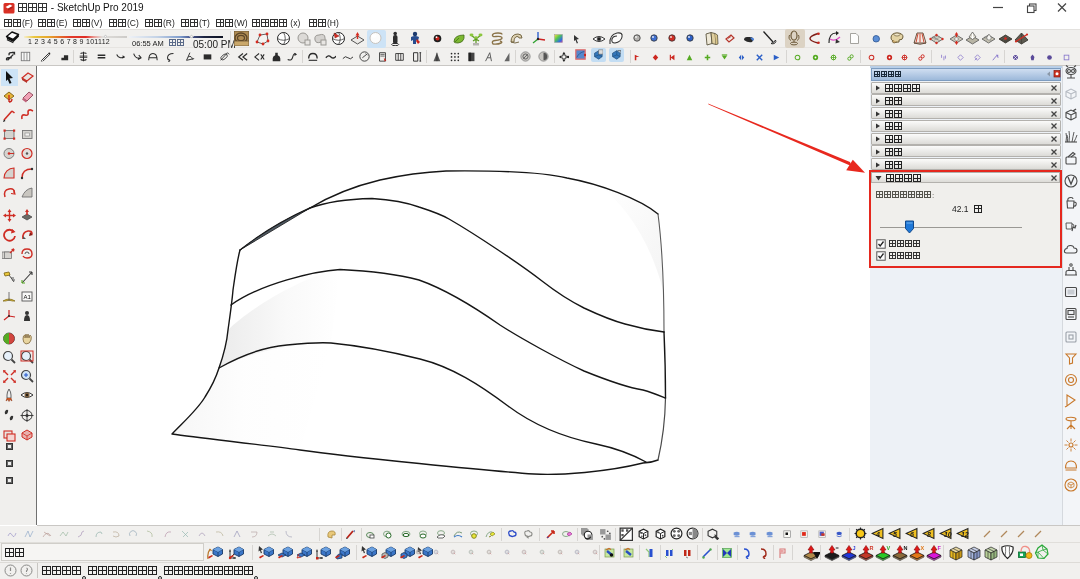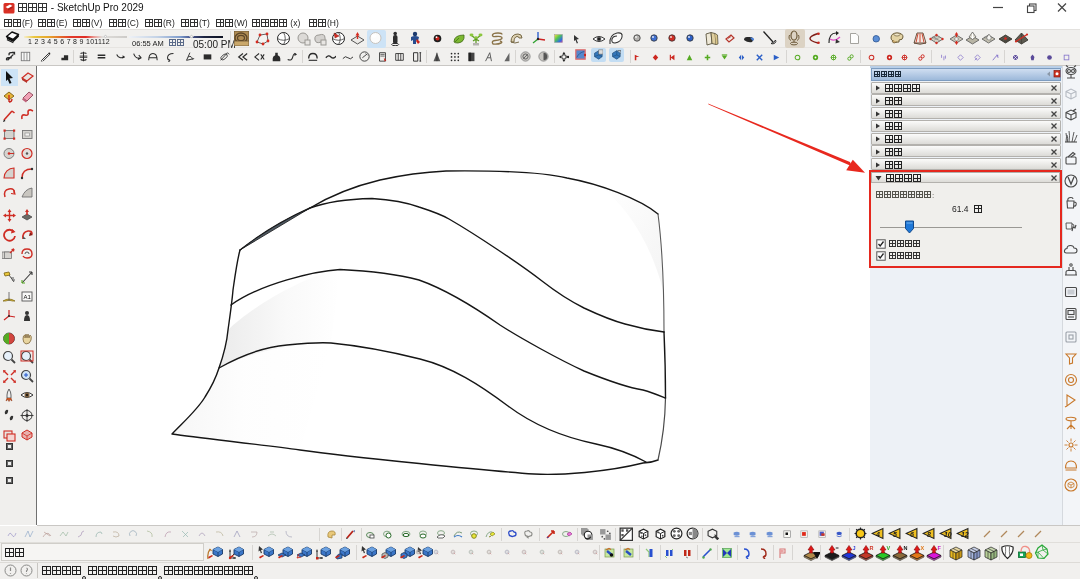--- a/index.html
+++ b/index.html
@@ -10,21 +10,21 @@
 .sep{position:absolute;width:1px;background:#d7d5d2}
 .hsep{position:absolute;height:1px;background:#dddbd8}
 svg{display:block}
 </style></head><body>
 <div class="abs" style="left:0;top:0;width:1080px;height:16px;background:#fff"></div>
 <svg class="abs" style="left:3px;top:2px" width="12" height="12" viewBox="0 0 12 12">
 <rect x="0.5" y="1" width="11" height="10.5" rx="1.5" fill="#d93025"></rect>
 <path d="M2.5,5 L7,2.5 L9.5,4 L5,6.5 Z" fill="#fff"></path>
 <path d="M5,6.8 L9.6,4.3 L9.6,6 L5,8.5 Z" fill="#b0201a"></path>
 </svg>
-<div class="abs" style="left:18px;top:3px;font-size:10px;color:#111;letter-spacing:0"><b class="cj" style="width:9px;height:9px;margin-right:1px;--c:#333"></b><b class="cj" style="width:9px;height:9px;margin-right:1px;--c:#333"></b><b class="cj" style="width:9px;height:9px;margin-right:1px;--c:#333"></b><span style="position:relative;top:-1px"> - SketchUp Pro 2029</span></div>
+<div class="abs" style="left:18px;top:3px;font-size:10px;color:#111;letter-spacing:0"><b class="cj" style="width:9px;height:9px;margin-right:1px;--c:#333"></b><b class="cj" style="width:9px;height:9px;margin-right:1px;--c:#333"></b><b class="cj" style="width:9px;height:9px;margin-right:1px;--c:#333"></b><span style="position:relative;top:-1px"> - SketchUp Pro 2019</span></div>
 <svg class="abs" style="left:985px;top:0" width="95" height="16" viewBox="0 0 95 16">
 <line x1="8" y1="7.5" x2="18" y2="7.5" stroke="#444" stroke-width="1.2"></line>
 <rect x="44.5" y="4" width="6.5" height="6.5" fill="#fff" stroke="#444" stroke-width="1.1"></rect>
 <rect x="42.5" y="6" width="6.5" height="6.5" fill="#fff" stroke="#444" stroke-width="1.1"></rect>
 <path d="M73,3.5 L81,11.5 M81,3.5 L73,11.5" stroke="#444" stroke-width="1.2"></path>
 </svg>
 <div class="abs" style="left:0;top:16px;width:1080px;height:13px;background:#fff"></div>
 <div class="abs" style="left:4px;top:18.5px;font-size:8.5px;color:#222;white-space:nowrap"><b class="cj" style="width:8px;height:8px;margin-right:1px;--c:#333"></b><b class="cj" style="width:8px;height:8px;margin-right:1px;--c:#333"></b><span style="position:relative;top:-0.5px">(F)</span></div>
 <div class="abs" style="left:38px;top:18.5px;font-size:8.5px;color:#222;white-space:nowrap"><b class="cj" style="width:8px;height:8px;margin-right:1px;--c:#333"></b><b class="cj" style="width:8px;height:8px;margin-right:1px;--c:#333"></b><span style="position:relative;top:-0.5px">(E)</span></div>
 <div class="abs" style="left:73px;top:18.5px;font-size:8.5px;color:#222;white-space:nowrap"><b class="cj" style="width:8px;height:8px;margin-right:1px;--c:#333"></b><b class="cj" style="width:8px;height:8px;margin-right:1px;--c:#333"></b><span style="position:relative;top:-0.5px">(V)</span></div>
@@ -801,21 +801,21 @@
 <div class="abs" style="left:869px;top:169.5px;width:193px;height:98.5px;border:2px solid #e5281e;background:#f0efec"></div>
 <div class="abs" style="left:871px;top:171.5px;width:189px;height:11.5px;background:linear-gradient(#fbfbfa,#dcdbd7);border:1px solid #b3b1ad"></div>
 <svg class="abs" style="left:875px;top:175px" width="7" height="6" viewBox="0 0 7 6">
     <path d="M0.5,1 L6.5,1 L3.5,5.5 Z" fill="#333"></path>
   </svg>
 <div class="abs" style="left:886px;top:174px"><b class="cj" style="width:8px;height:8px;margin-right:1px;--c:#222"></b><b class="cj" style="width:8px;height:8px;margin-right:1px;--c:#222"></b><b class="cj" style="width:8px;height:8px;margin-right:1px;--c:#222"></b><b class="cj" style="width:8px;height:8px;margin-right:1px;--c:#222"></b></div>
 <svg class="abs" style="left:1050px;top:174px" width="8" height="8" viewBox="0 0 8 8">
     <path d="M1.5,1.5 L6.5,6.5 M6.5,1.5 L1.5,6.5" stroke="#444" stroke-width="1.3"></path>
   </svg>
 <div class="abs" style="left:876px;top:191px;white-space:nowrap;line-height:7px;font-size:8px"><b class="cj" style="width:7px;height:7px;margin-right:1px;--c:#55544c"></b><b class="cj" style="width:7px;height:7px;margin-right:1px;--c:#55544c"></b><b class="cj" style="width:7px;height:7px;margin-right:1px;--c:#55544c"></b><b class="cj" style="width:7px;height:7px;margin-right:1px;--c:#55544c"></b><b class="cj" style="width:7px;height:7px;margin-right:1px;--c:#55544c"></b><b class="cj" style="width:7px;height:7px;margin-right:1px;--c:#55544c"></b><b class="cj" style="width:7px;height:7px;margin-right:1px;--c:#55544c"></b><span style="color:#55544c;position:relative;top:0.5px">:</span></div>
-<div class="abs" style="left:952px;top:204px;font-size:8.5px;color:#222">61.4</div>
+<div class="abs" style="left:952px;top:204px;font-size:8.5px;color:#222">42.1</div>
 <div class="abs" style="left:974px;top:204.5px"><b class="cj" style="width:8px;height:8px;margin-right:1px;--c:#222"></b></div>
 <div class="abs" style="left:880px;top:226.5px;width:142px;height:1px;background:#9a9894"></div>
 <svg class="abs" style="left:904px;top:220px" width="11" height="14" viewBox="0 0 11 14">
 <path d="M1.5,1 L9.5,1 L9.5,8.5 L5.5,13 L1.5,8.5 Z" fill="#1f78d8" stroke="#11498c" stroke-width="1"></path>
 <path d="M2.5,2 L8.5,2 L8.5,4 L2.5,4 Z" fill="#5ba3e8" opacity="0.7"></path>
 </svg>
 <svg class="abs" style="left:876px;top:238.5px" width="10" height="10" viewBox="0 0 10 10">
 <rect x="0.8" y="0.8" width="8.4" height="8.4" fill="#fdfdfd" stroke="#555" stroke-width="1"></rect>
 <path d="M2.5,5 L4.2,7 L7.5,2.5" fill="none" stroke="#222" stroke-width="1.3"></path>
   </svg>

